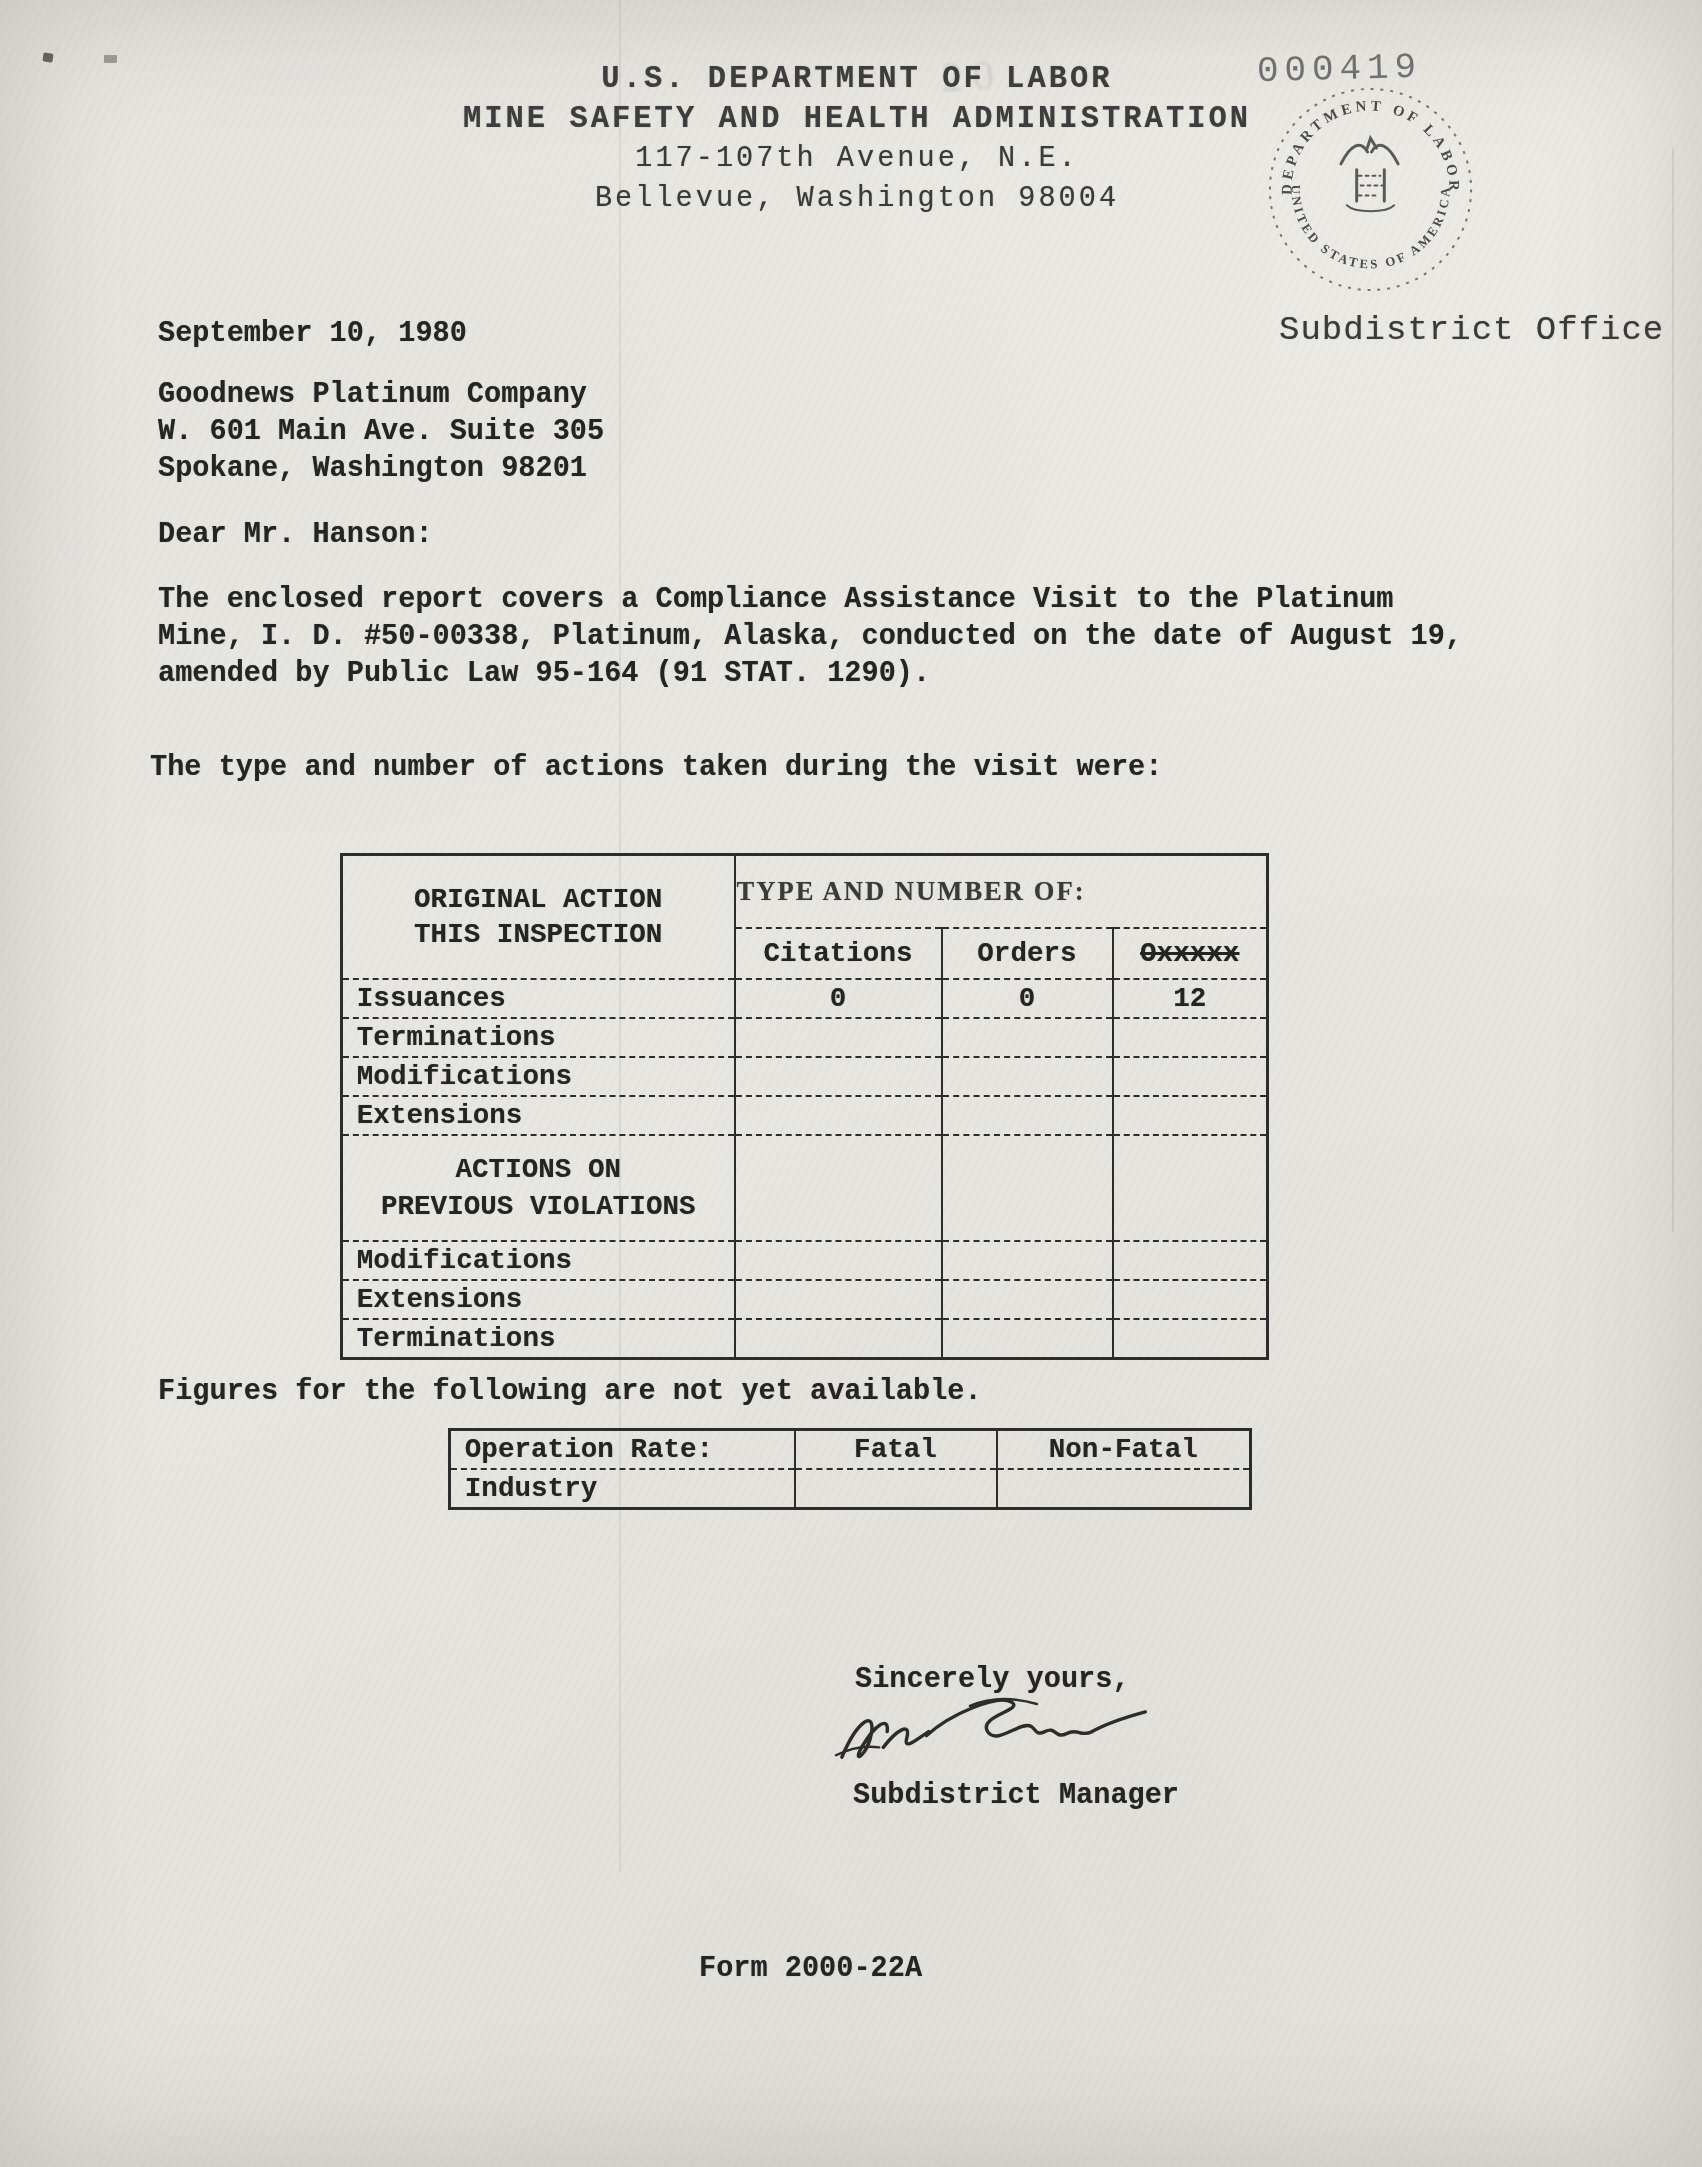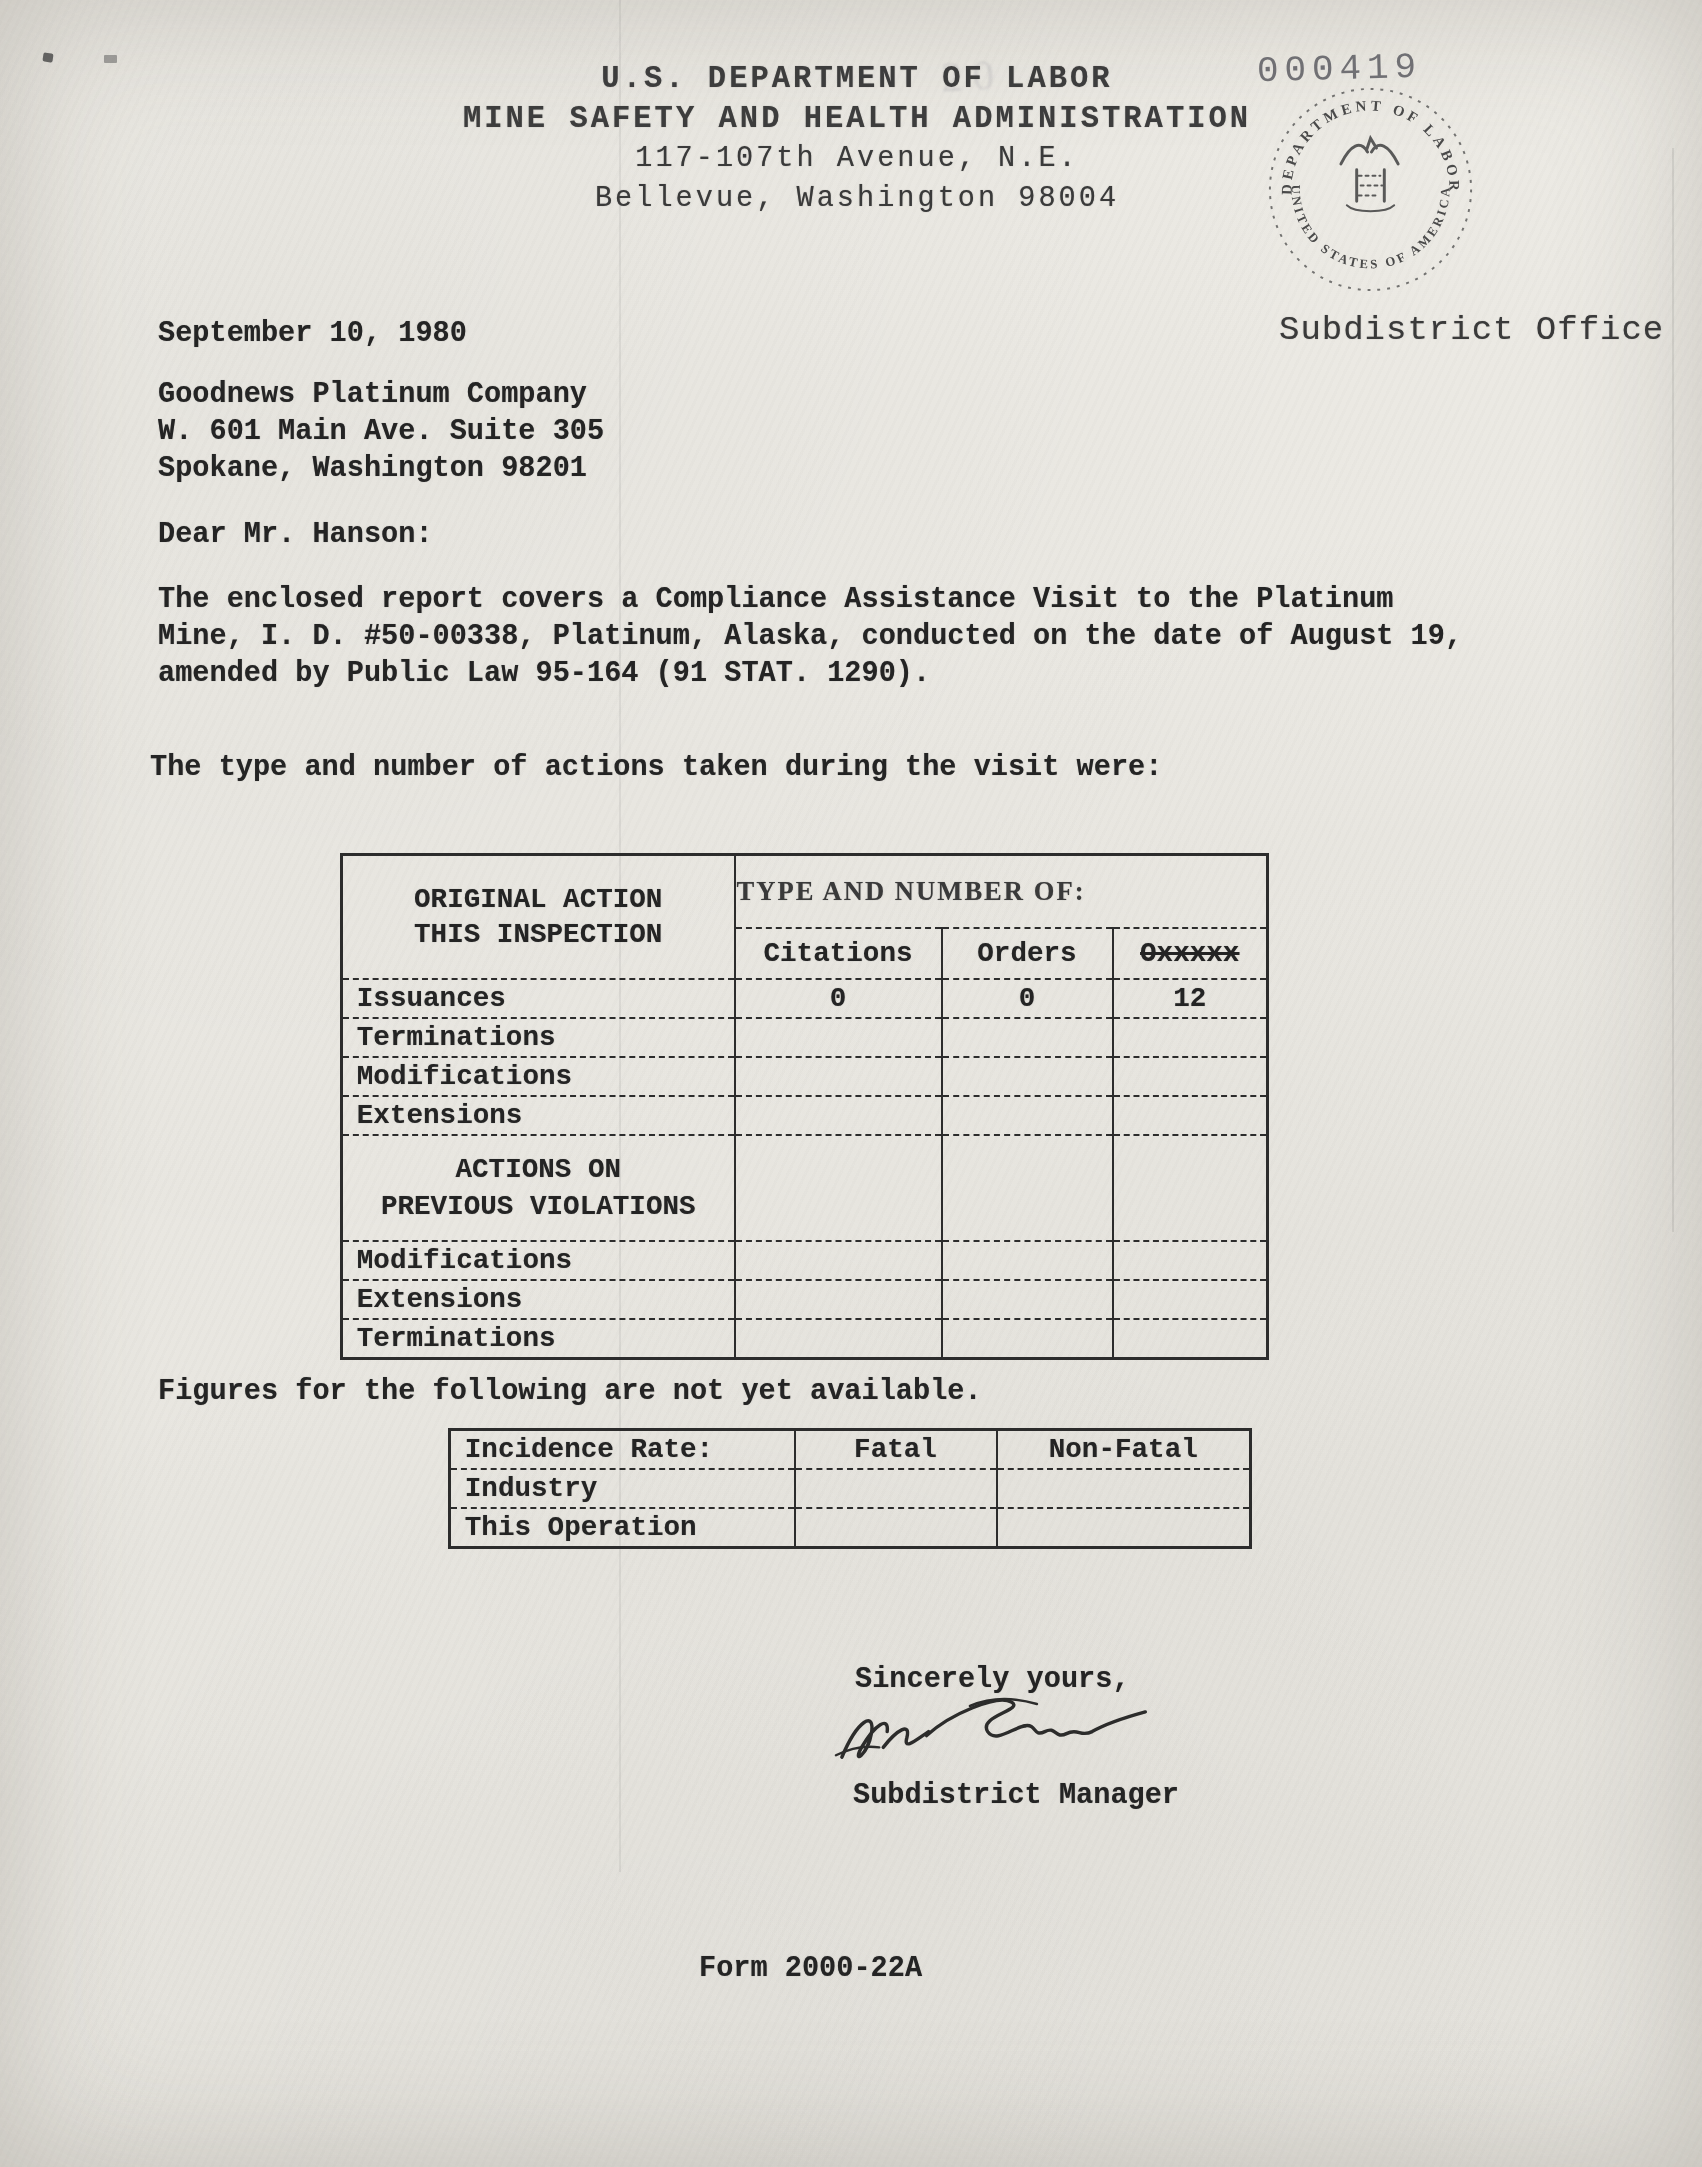--- a/index.html
+++ b/index.html
@@ -229,31 +229,26 @@
   <div class="abs typed note">Figures for the following are not yet available.</div>
 
   <table class="abs doc-table incidence-table">
     <colgroup>
         <col class="c1">
         <col class="c2">
         <col class="c3">
       </colgroup>
     <tbody>
     <tr>
-      <td class="hdr-label">Incidence Rate:</td>
+      <td class="hdr-label">Operation Rate:</td>
       <td class="hdr">Fatal</td>
       <td class="hdr">Non-Fatal</td>
     </tr>
     <tr>
       <td class="c-label">Industry</td>
-      <td class="c-num"></td>
-      <td class="c-num"></td>
-    </tr>
-    <tr>
-      <td class="c-label">This Operation</td>
       <td class="c-num"></td>
       <td class="c-num"></td>
     </tr>
     </tbody>
   </table>
 
   <div class="abs typed valediction">Sincerely yours,</div>
 
   <svg class="abs" style="left:832px;top:1690px;" width="335" height="99" viewBox="0 0 340 100">
     <g fill="none" stroke="#1d1d1d" stroke-width="3.5" stroke-linecap="round" opacity="0.92">

